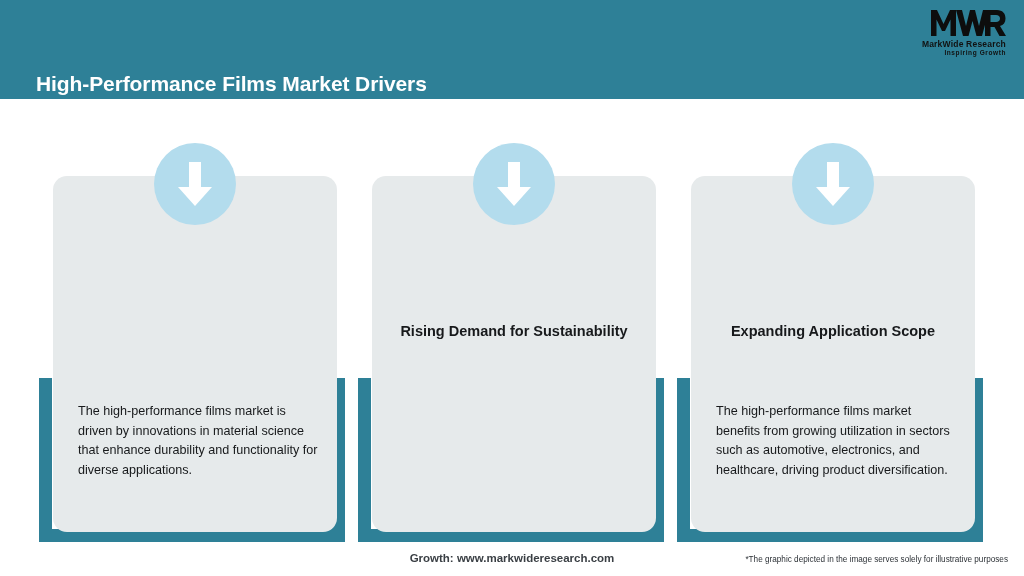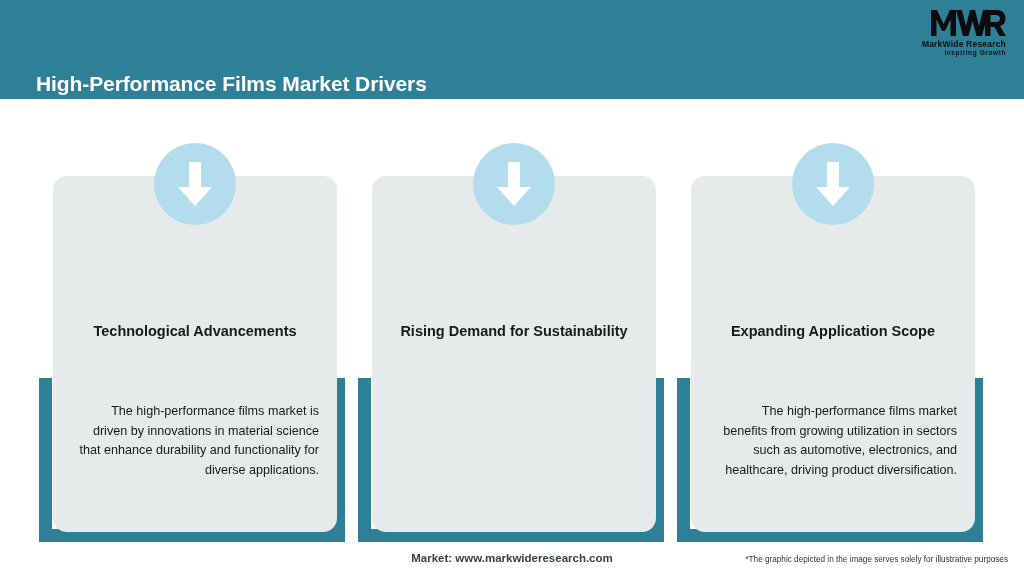--- a/index.html
+++ b/index.html
@@ -145,21 +145,21 @@
     line-height: 22px;
   }
   .card-body {
     position: absolute;
     left: 25px;
     right: 18px;
     top: 226px;
     font-size: 12.6px;
     color: #17191b;
     line-height: 19.5px;
-    text-align: right;
+    text-align: left;
   }
 
   
   .source {
     position: absolute;
     left: 0;
     top: 552px;
     width: 1024px;
     text-align: center;
     font-size: 11.5px;
@@ -197,21 +197,20 @@
     <span class="logo-name">MarkWide Research</span>
     <span class="logo-tag">Inspiring Growth</span>
   </div>
 </div>
 
 <div class="cards">
 
   <div class="card-wrap c1">
     <div class="bracket"></div>
     <div class="card">
-      <div class="card-title">Technological Advancements</div>
       <div class="card-body">The high-performance films market is driven by innovations in material science that enhance durability and functionality for diverse applications.</div>
     </div>
     <div class="icon-circle">
       <svg width="40" height="48" viewBox="0 0 40 48" xmlns="http://www.w3.org/2000/svg">
         <path d="M14 2 L26 2 L26 27 L37 27 L20 46 L3 27 L14 27 Z" fill="#ffffff"></path>
       </svg>
     </div>
   </div>
 
   <div class="card-wrap c2">
@@ -234,14 +233,14 @@
     </div>
     <div class="icon-circle">
       <svg width="40" height="48" viewBox="0 0 40 48" xmlns="http://www.w3.org/2000/svg">
         <path d="M14 2 L26 2 L26 27 L37 27 L20 46 L3 27 L14 27 Z" fill="#ffffff"></path>
       </svg>
     </div>
   </div>
 
 </div>
 
-<div class="source">Market: www.markwideresearch.com</div>
+<div class="source">Growth: www.markwideresearch.com</div>
 <div class="disclaimer">*The graphic depicted in the image serves solely for illustrative purposes</div>
 
 </body></html>

